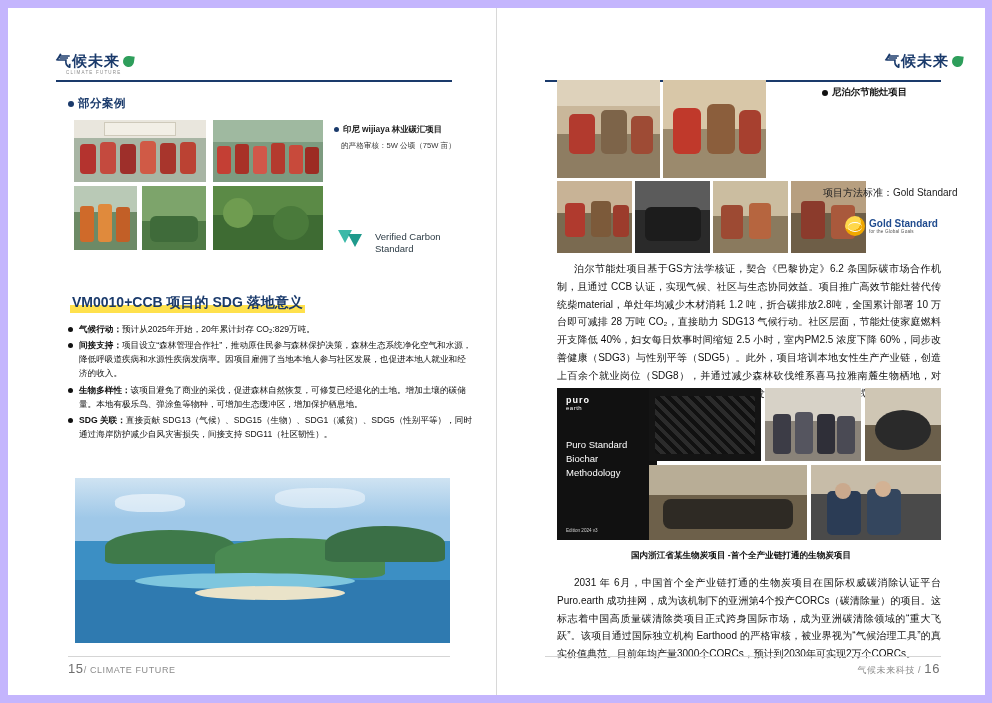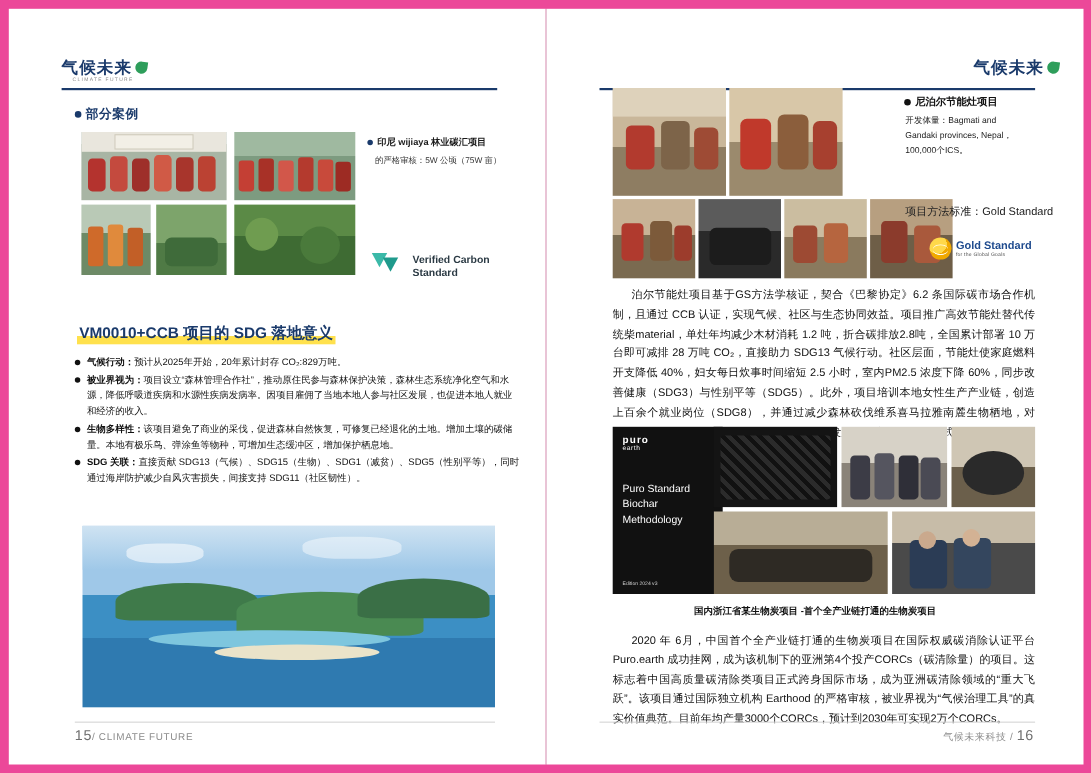--- a/index.html
+++ b/index.html
@@ -5,21 +5,21 @@
   * { box-sizing: border-box; }
   html, body {
     margin: 0; padding: 0;
     width: 992px; height: 703px;
     background: #ffffff;
     font-family: "Liberation Sans", sans-serif;
   }
   .spread {
     position: relative;
     width: 992px; height: 703px;
-    background: #ec4899;
+    background: #c4b5fd;
     overflow: hidden;
   }
   .page {
     position: absolute;
     top: 8px;
     height: 687px;
     background: #ffffff;
   }
   .page-left  { left: 8px;  width: 488px; }
   .page-right { left: 497px; width: 488px; }
@@ -109,21 +109,21 @@
   .vcs-mark span {
     position: absolute;
     display: block;
     width: 0; height: 0;
     border-left: 7px solid transparent;
     border-right: 7px solid transparent;
     border-top: 13px solid #3bb9a8;
   }
   .vcs-text {
     font-size: 9.5px;
-    font-weight: bold;
+    font-weight: normal;
     color: #2b3a44;
     line-height: 1.25;
   }
 
   .hl-title {
     position: absolute;
     font-size: 14px;
     font-weight: bold;
     color: #1a3a6b;
     background: linear-gradient(transparent 62%, #ffe14d 62%);
@@ -308,21 +308,21 @@
           </div>
         <div class="bul-body">
           <b>气候行动：</b><span>预计从2025年开始，20年累计封存 CO₂:829万吨。</span>
         </div>
       </div>
       <div class="bul-item">
         <div class="bul-dot">
             <i></i>
           </div>
         <div class="bul-body">
-          <b>被业界视为：</b><span>项目设立“森林管理合作社”，推动原住民参与森林保护决策，森林生态系统净化空气和水源，降低呼吸道疾病和水源性疾病发病率。因项目雇佣了当地本地人参与社区发展，也促进本地人就业和经济的收入。</span>
+          <b>间接支持：</b><span>项目设立“森林管理合作社”，推动原住民参与森林保护决策，森林生态系统净化空气和水源，降低呼吸道疾病和水源性疾病发病率。因项目雇佣了当地本地人参与社区发展，也促进本地人就业和经济的收入。</span>
         </div>
       </div>
       <div class="bul-item">
         <div class="bul-dot">
             <i></i>
           </div>
         <div class="bul-body">
           <b>生物多样性：</b><span>该项目避免了商业的采伐，促进森林自然恢复，可修复已经退化的土地。增加土壤的碳储量。本地有极乐鸟、弹涂鱼等物种，可增加生态缓冲区，增加保护栖息地。</span>
         </div>
       </div>
@@ -388,25 +388,20 @@
       <div class="blob" style="left:36px; top:22px; width:22px; height:36px; background:#b6653f; border-radius:4px;"></div>
     </div>
     <div class="photo" style="left:294px; top:173px; width:75px; height:72px; background:linear-gradient(#b79f80 0 45%, #6e5e47 45% 100%);">
       <div class="blob" style="left:10px; top:20px; width:24px; height:38px; background:#8b3b2c; border-radius:4px;"></div>
       <div class="blob" style="left:40px; top:24px; width:24px; height:34px; background:#a9593c; border-radius:4px;"></div>
     </div>
 
     <div class="rt-head" style="left:325px; top:78px;">
       <span class="bullet-sq" style="background:#111;"></span><span>尼泊尔节能灶项目</span>
     </div>
-    <div class="rt-meta" style="left:326px; top:95px;">
-      <div>开发体量：Bagmati and</div>
-      <div>Gandaki provinces, Nepal，</div>
-      <div>100,000个ICS。</div>
-    </div>
     <div class="rt-meta" style="left:326px; top:176px; width:150px; font-size:10px;">项目方法标准：Gold Standard</div>
 
     <div class="gs-logo" style="left:327px; top:208px;padding-left:21px;">
       <div class="gs-globe"></div>
       <div>
         <div class="gs-t1">Gold Standard</div>
         <div class="gs-t2">for the Global Goals</div>
       </div>
     </div>
 
@@ -443,20 +438,20 @@
     </div>
     <div class="photo" style="left:314px; top:457px; width:130px; height:75px; background:linear-gradient(#c7bca8 0 38%, #4a4a4a 38% 100%);">
       <div class="blob" style="left:16px; top:26px; width:34px; height:44px; background:#2b3c55; border-radius:5px;"></div>
       <div class="blob" style="left:56px; top:24px; width:34px; height:46px; background:#34465e; border-radius:5px;"></div>
       <div class="blob" style="left:24px; top:18px; width:16px; height:16px; background:#caa98d; border-radius:50%;"></div>
       <div class="blob" style="left:64px; top:16px; width:16px; height:16px; background:#d3b294; border-radius:50%;"></div>
     </div>
 
     <div class="rt-cap" style="left:0; top:542px;">国内浙江省某生物炭项目 -首个全产业链打通的生物炭项目</div>
 
-    <div class="para" style="left:60px; top:566px; width:384px; text-indent:17px;">2020 年 6月，中国首个全产业链打通的生物炭项目在国际权威碳消除认证平台 Puro.earth 成功挂网，成为该机制下的亚洲第4个投产CORCs（碳清除量）的项目。这标志着中国高质量碳清除类项目正式跨身国际市场，成为亚洲碳清除领域的“重大飞跃”。该项目通过国际独立机构 Earthood 的严格审核，被业界视为“气候治理工具”的真实价值典范。目前年均产量3000个CORCs，预计到2030年可实现2万个CORCs。</div>
+    <div class="para" style="left:60px; top:566px; width:384px; text-indent:17px;">2031 年 6月，中国首个全产业链打通的生物炭项目在国际权威碳消除认证平台 Puro.earth 成功挂网，成为该机制下的亚洲第4个投产CORCs（碳清除量）的项目。这标志着中国高质量碳清除类项目正式跨身国际市场，成为亚洲碳清除领域的“重大飞跃”。该项目通过国际独立机构 Earthood 的严格审核，被业界视为“气候治理工具”的真实价值典范。目前年均产量3000个CORCs，预计到2030年可实现2万个CORCs。</div>
 
     <div class="folio-rule" style="left:48px; top:648px; width:396px;"></div>
     <div class="folio" style="right:45px; top:653px;">
       <span>气候未来科技</span><span> / </span><span class="num">16</span>
     </div>
   </div>
 </div>
 
 </body></html>

